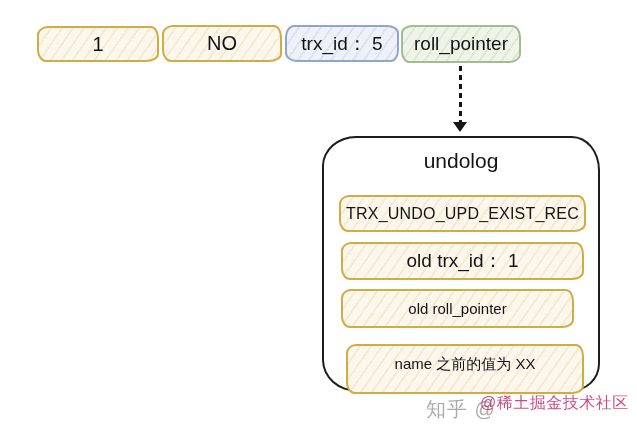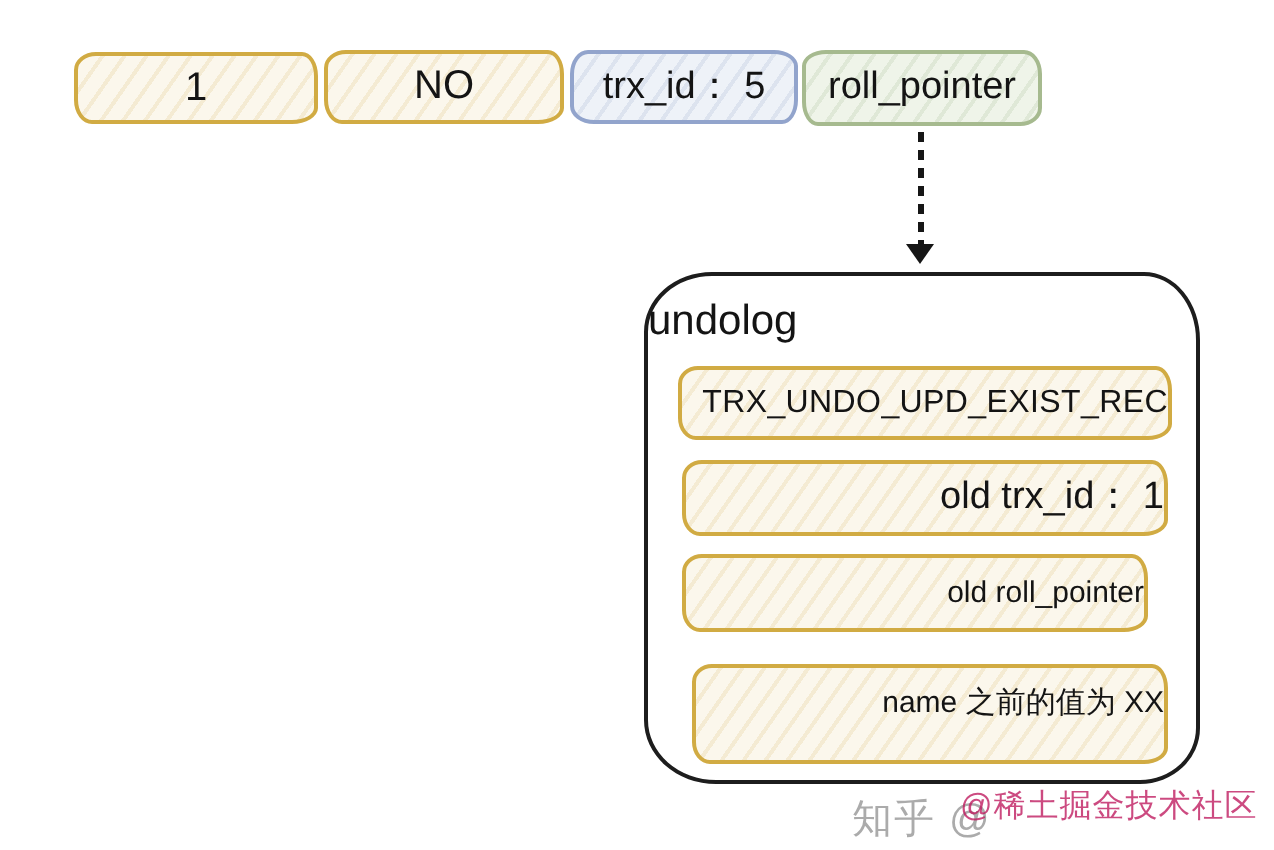--- a/index.html
+++ b/index.html
@@ -44,29 +44,30 @@
     border-left:7px solid transparent;border-right:7px solid transparent;
     border-top:10px solid #161616;
   }
   
   .undolog{
     position:absolute;left:322px;top:136px;width:278px;height:256px;
     box-sizing:border-box;background:#ffffff;border:2.5px solid #1d1d1d;
     border-radius:34px 28px 30px 36px / 30px 34px 28px 32px;
   }
   .undolog-title{
-    position:absolute;left:0;top:11px;width:100%;text-align:left;
+    position:absolute;left:0;top:11px;width:100%;text-align:center;
     font-size:21px;color:#141414;
   }
   .entry{
-    position:absolute;box-sizing:border-box;text-align:right;color:#141414;
+    position:absolute;box-sizing:border-box;text-align:center;color:#141414;
     background-color:#fbf7ec;
     background-image:repeating-linear-gradient(125deg, rgba(214,180,96,0.18) 0 2px, transparent 2px 9px);
     border:2px solid #d1ab43;
     border-radius:10px 8px 12px 9px / 9px 12px 8px 11px;
+    margin-top:12px;
   }
   #entry-0{left:15px;top:45px;width:247px;height:37px;line-height:33px;font-size:16px;letter-spacing:0.2px;}
   #entry-1{left:17px;top:92px;width:243px;height:38px;line-height:34px;font-size:19px;}
   #entry-2{left:17px;top:139px;width:233px;height:39px;line-height:35px;font-size:15px;}
   #entry-3{left:22px;top:194px;width:238px;height:50px;line-height:35px;font-size:15px;}
   
   .wm{position:absolute;white-space:nowrap;pointer-events:none;}
   .wm-zhihu{
     left:426px;top:396px;font-size:20px;color:#8f8f8f;opacity:0.75;
     letter-spacing:1px;

